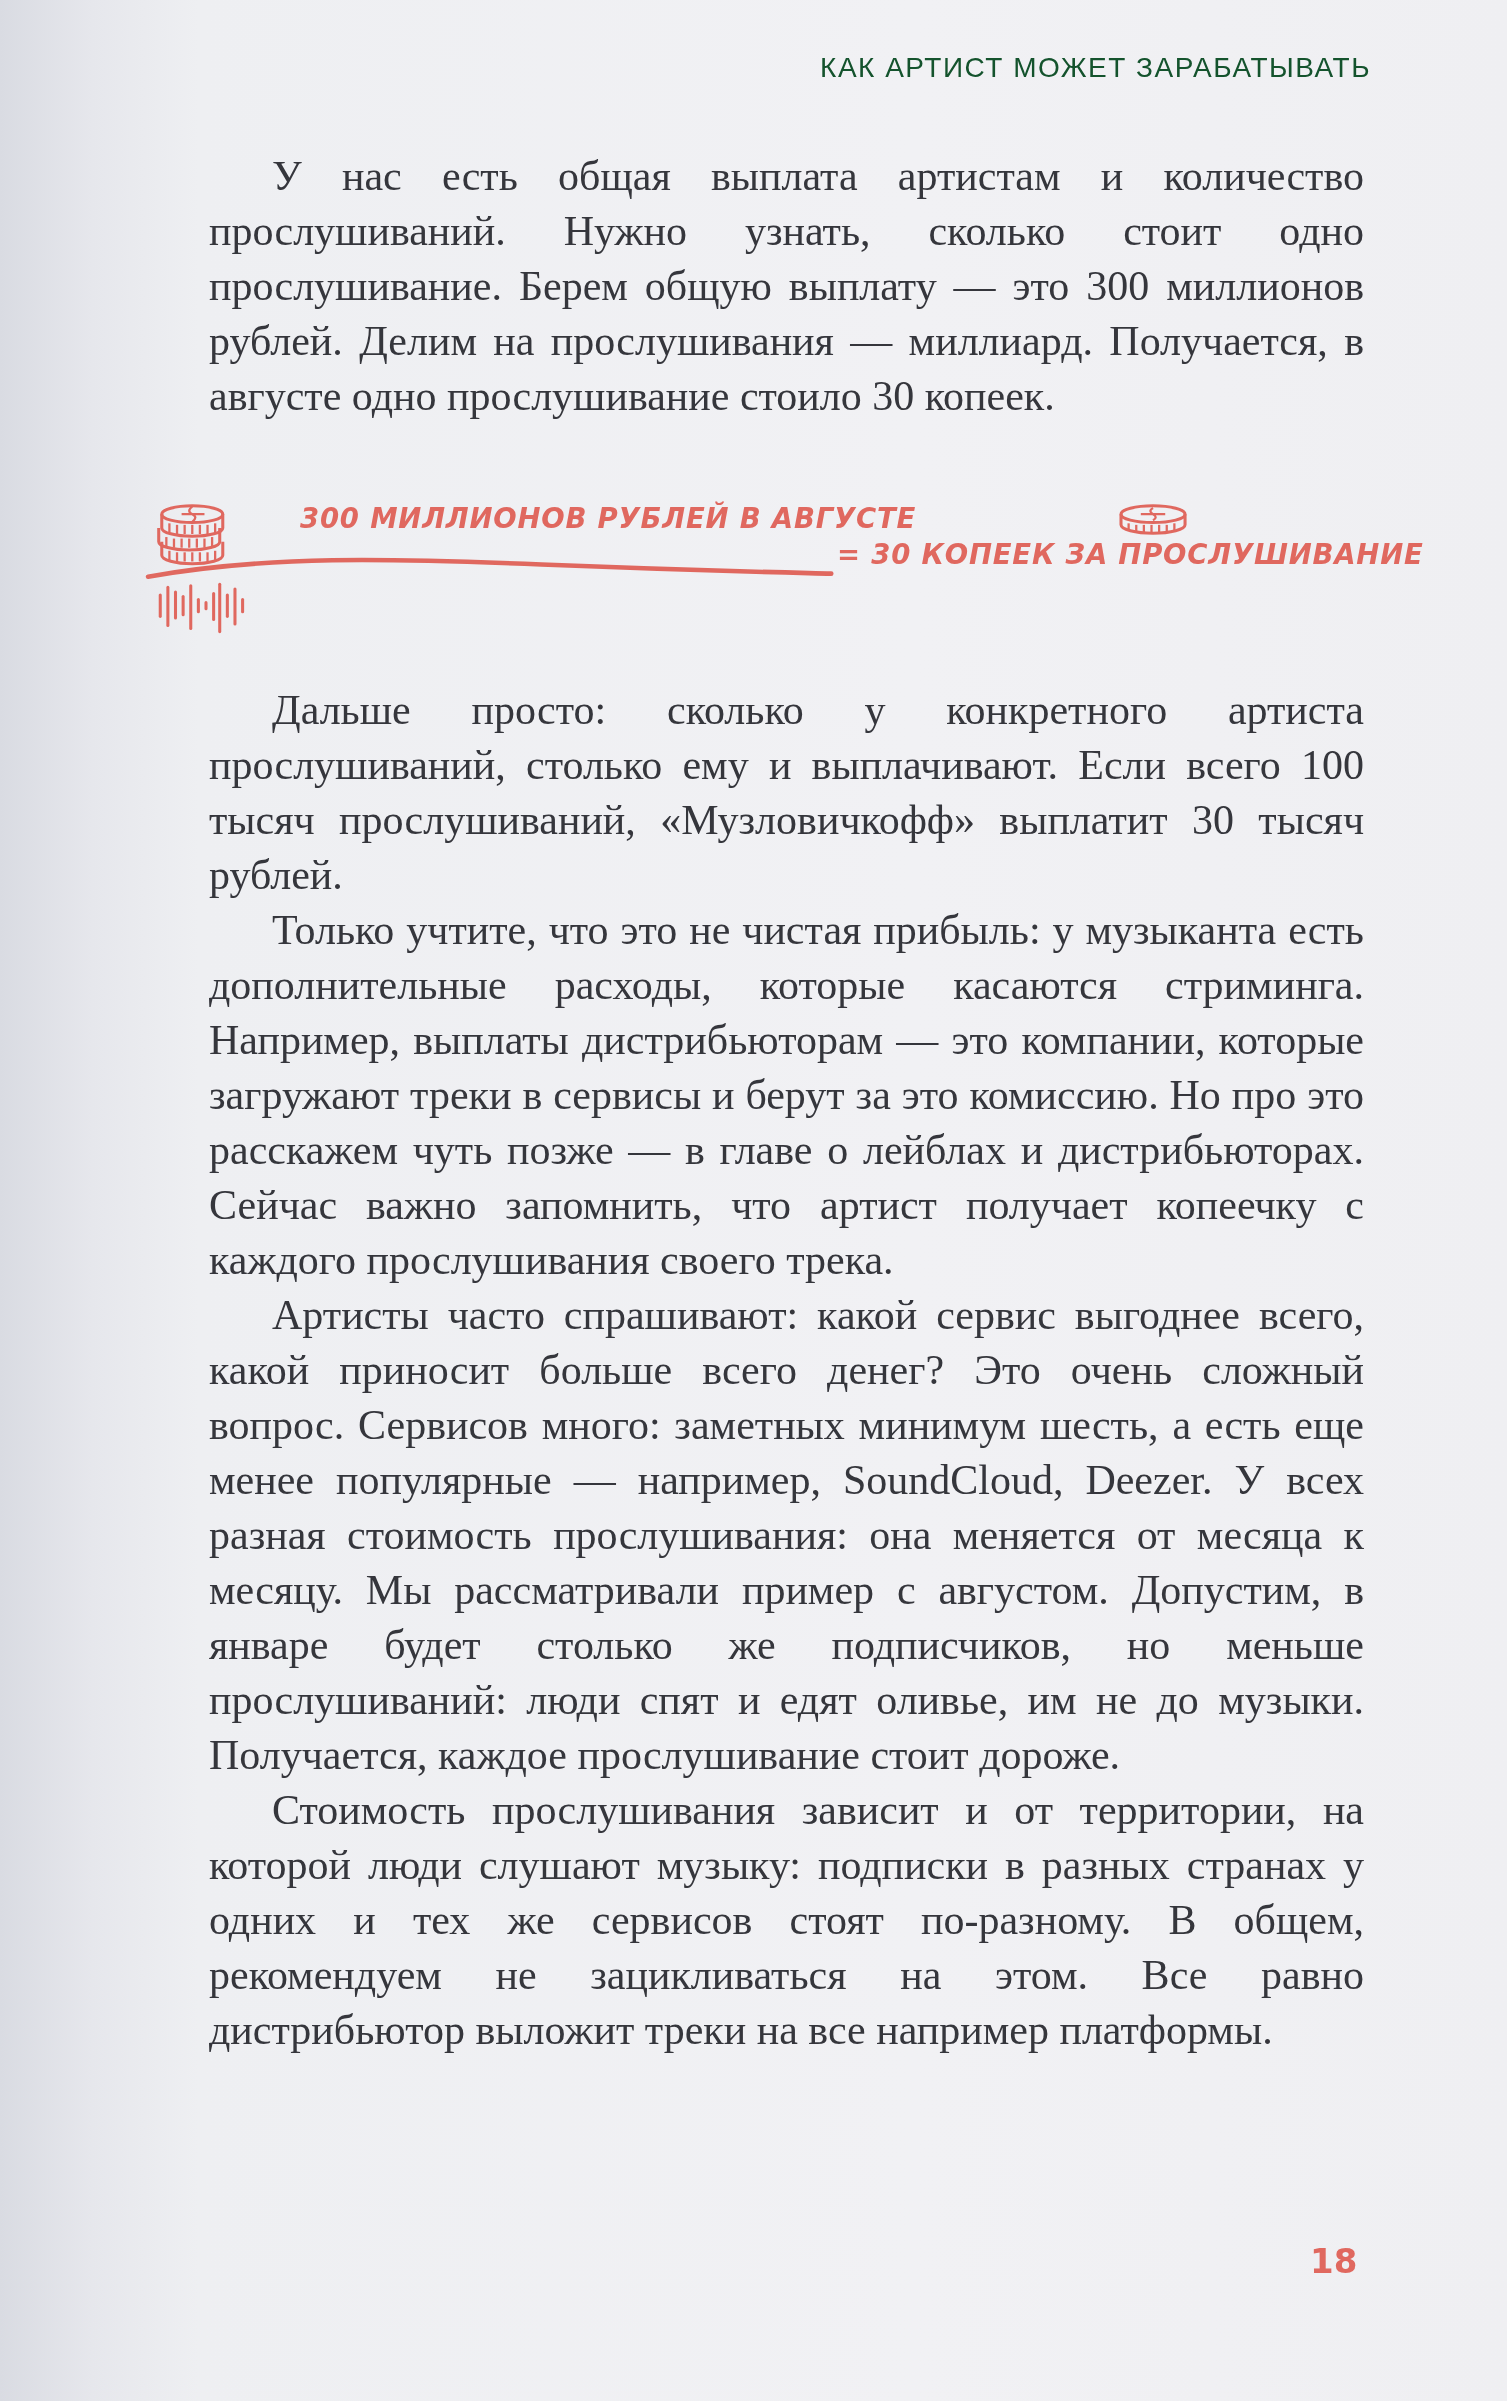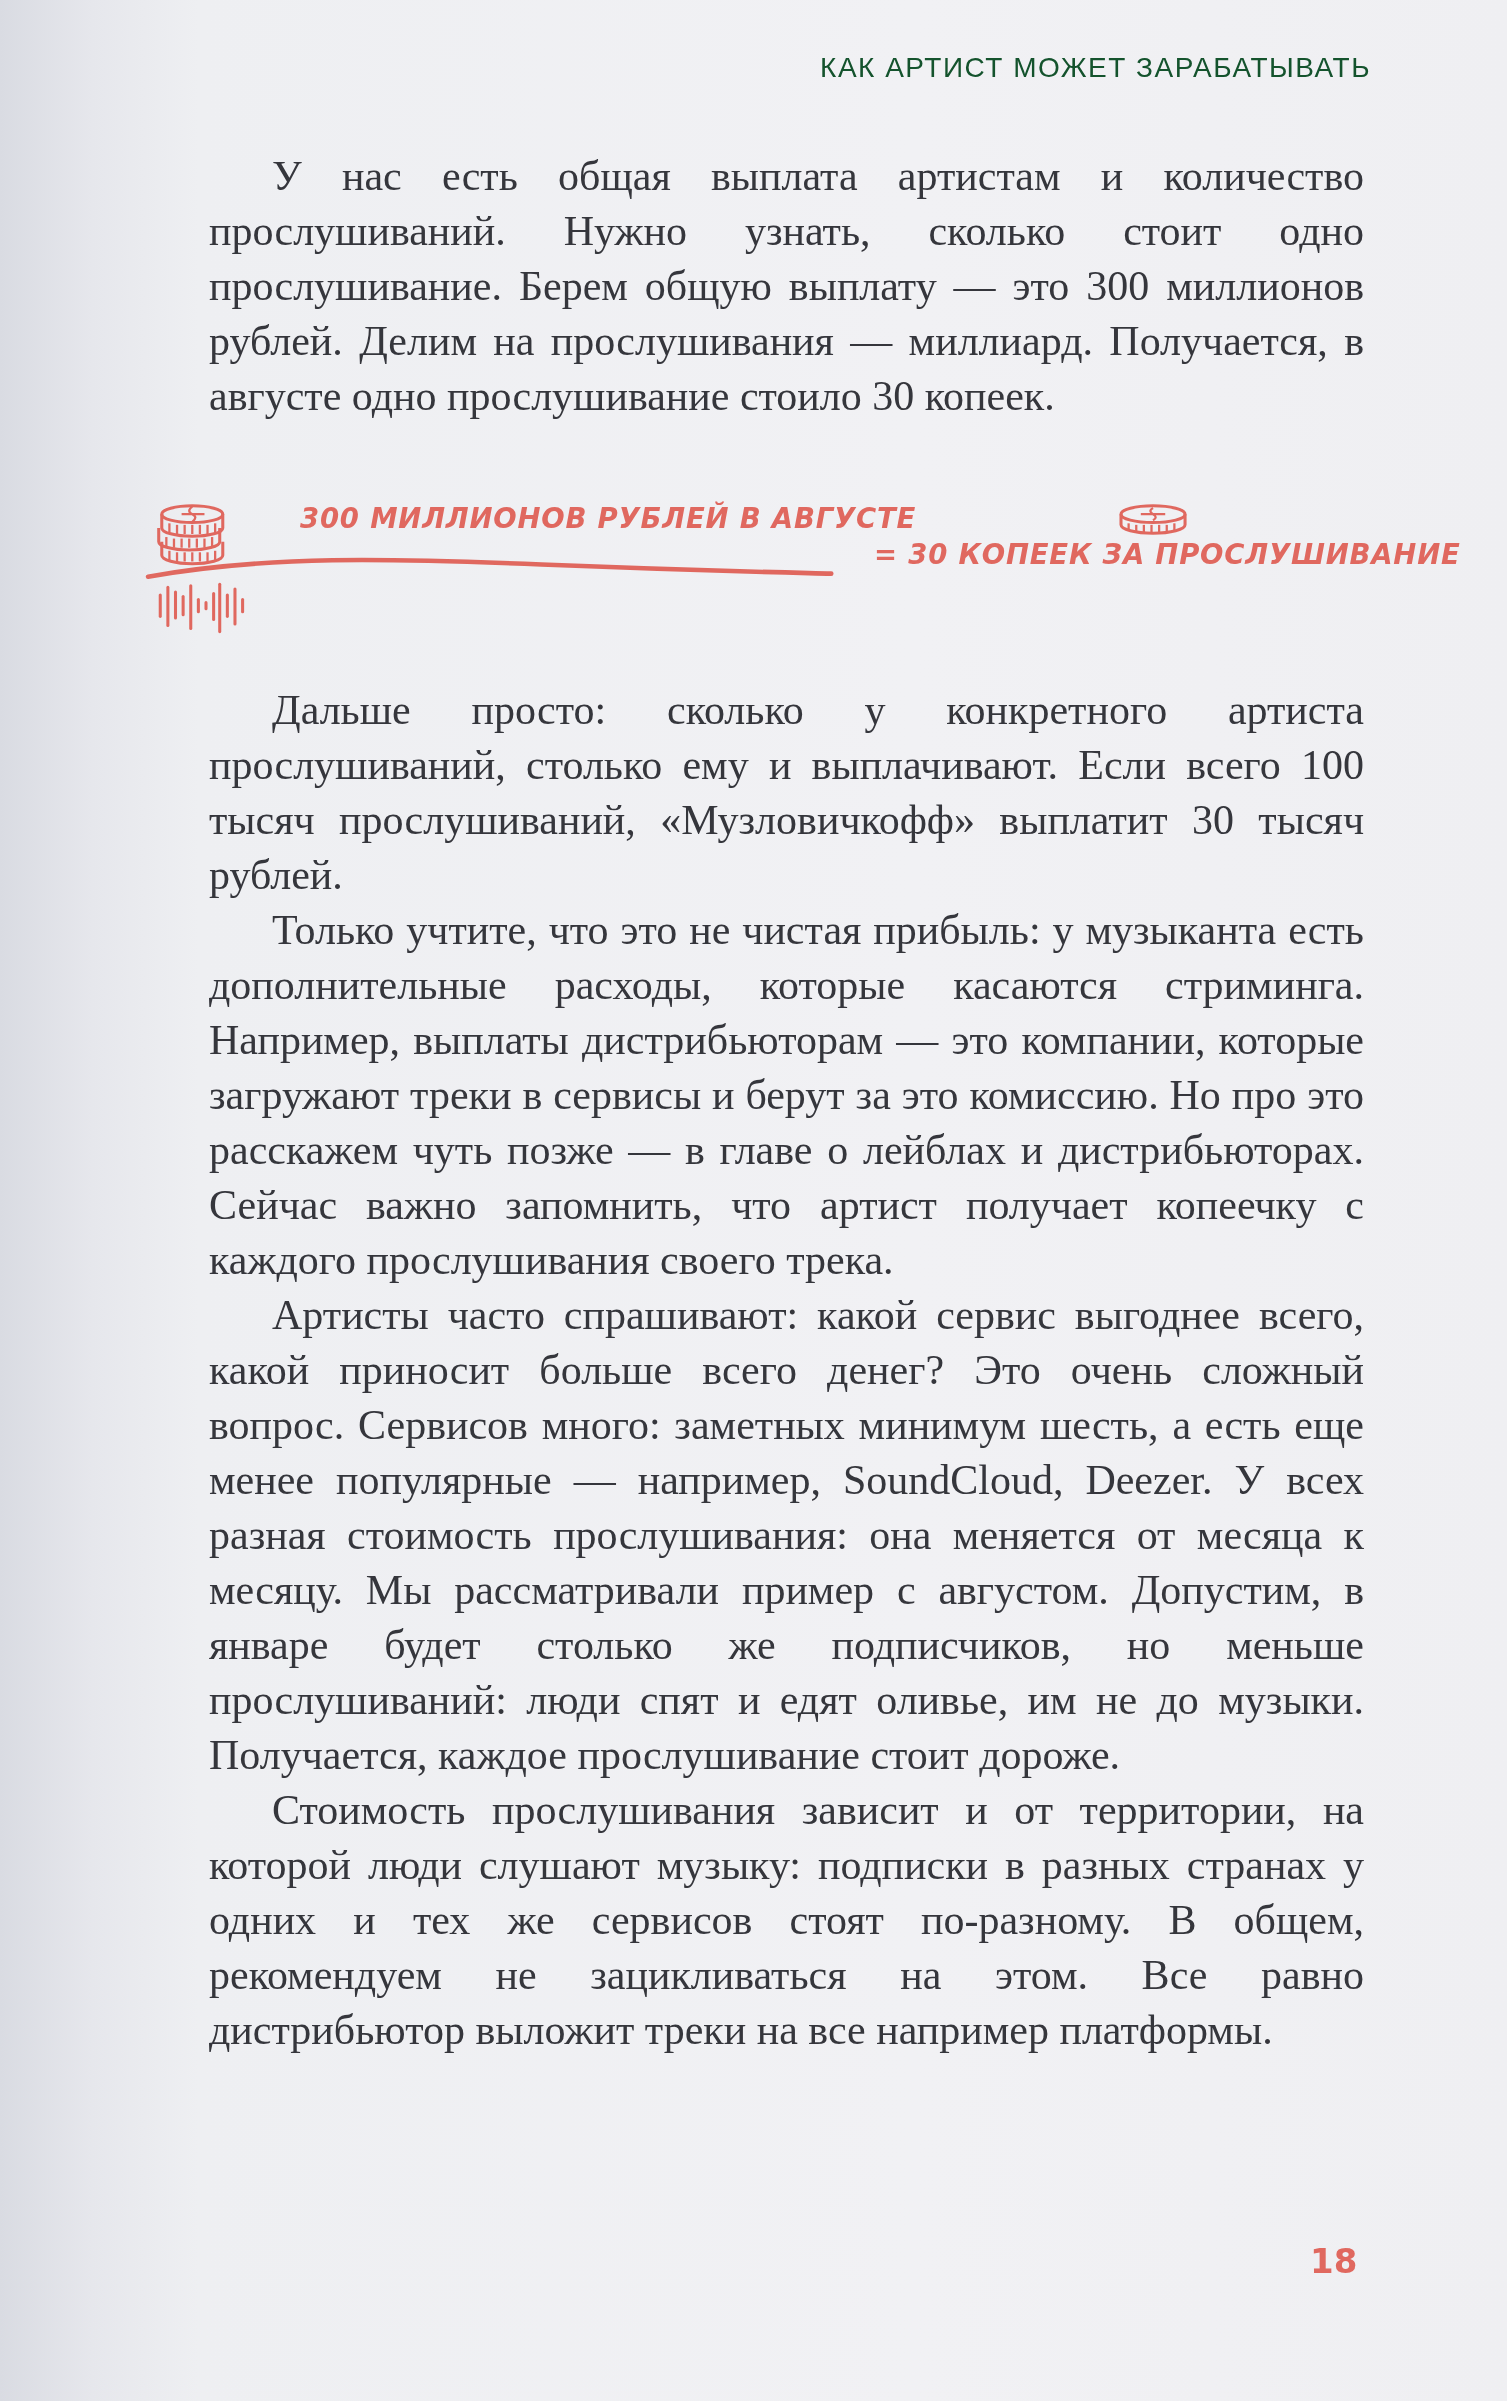--- a/index.html
+++ b/index.html
@@ -35,21 +35,21 @@
   .f-text {
     position: absolute;
     font-family: "DejaVu Sans", sans-serif;
     font-weight: bold; font-style: italic;
     color: #e0685f;
     font-size: 27.5px; letter-spacing: 0.8px; white-space: nowrap;
     text-transform: uppercase;
   }
   .f-top { left: 145px; top: 13.7px; margin-left: 10px; }
   .f-bottom { left: 180px; top: 76px; }
-  .f-result { left: 729px; top: 50px; }
+  .f-result { left: 692px; top: 50px; }
 
   .page-number {
     position: absolute; top: 2241px; left: 1310px;
     font-family: "DejaVu Sans", sans-serif; font-weight: bold;
     font-size: 34px; color: #e0685f;
   }
 </style>
 </head>
 <body>
 

